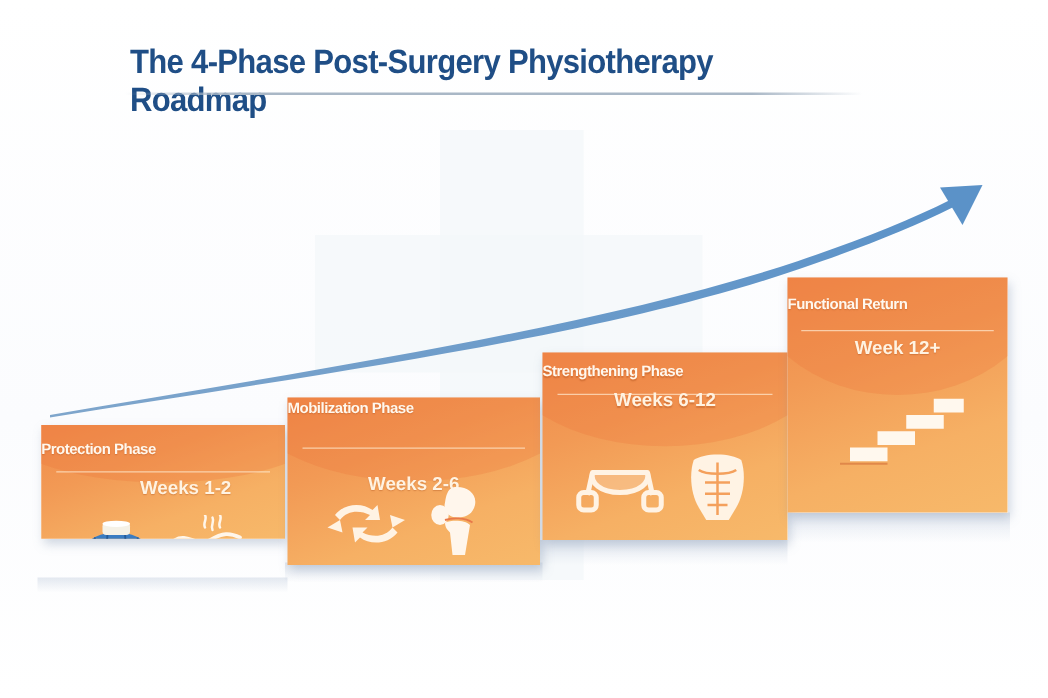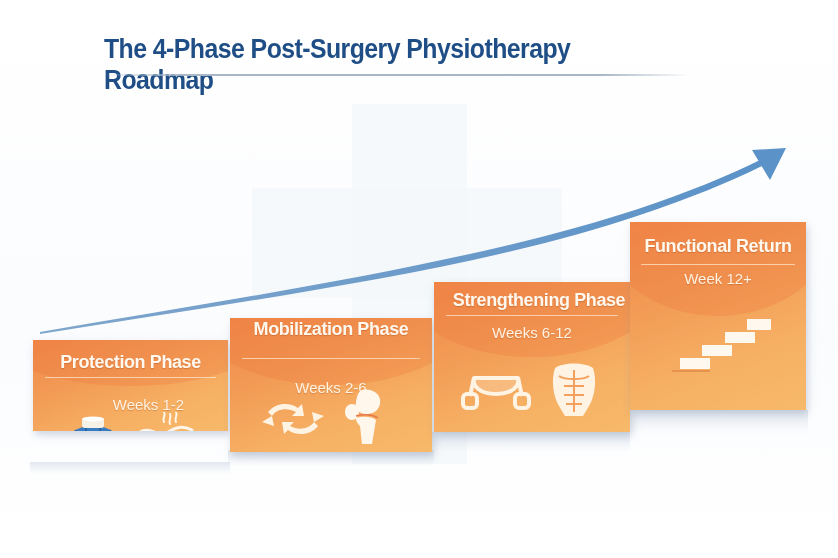--- a/index.html
+++ b/index.html
@@ -12,25 +12,25 @@
     font-family: "Liberation Sans", sans-serif; font-size: 27px; font-weight: bold;
     color: #1f4e86; letter-spacing: -0.6px; transform: scaleX(0.92); transform-origin: left center; }
   .title-rule { position: absolute; left: 100px; top: 74px; width: 590px; height: 2px;
     background: linear-gradient(90deg, rgba(150,170,190,0) 0%, #a9b7c6 15%, #a9b7c6 85%, rgba(150,170,190,0) 100%); }
   .arrow { position: absolute; left: 0; top: 0; }
   .phase { position: absolute;
     background: linear-gradient(160deg, #f08a4a 0%, #f29a55 35%, #f6b064 70%, #f7b96a 100%);
     box-shadow: 2px 4px 8px rgba(120,140,170,0.35); overflow: hidden; }
   .phase::before { content: ""; position: absolute; left: -20%; top: -60%; width: 140%; height: 110%;
     border-radius: 50%; background: rgba(235,110,55,0.25); }
-  .phase-title { position: absolute; left: 0; right: 0; text-align: center; color: #fff8ee;
-    font-weight: bold; font-size: 18px; letter-spacing: -0.4px; text-shadow: 0 1px 1px rgba(160,70,20,0.35); }
+  .phase-title { position: absolute; left: 0; right: 0; color: #fff8ee;
+    font-weight: bold; font-size: 12px; letter-spacing: -0.4px; text-shadow: 0 1px 1px rgba(160,70,20,0.35); }
   .phase-rule { position: absolute; left: 6%; right: 6%; height: 1px; background: rgba(255,235,210,0.7); }
   .phase-weeks { position: absolute; left: 0; right: 0; text-align: center; color: #fff3e2;
-    font-weight: normal; font-size: 15px; text-shadow: 0 1px 1px rgba(160,70,20,0.35); }
+    font-weight: bold; font-size: 15px; text-shadow: 0 1px 1px rgba(160,70,20,0.35); }
   .icon { position: absolute; }
   .floor-shadow { position: absolute; background: linear-gradient(180deg, rgba(200,210,225,0.5), rgba(255,255,255,0)); }
 </style>
 </head>
 <body>
 
 <div class="canvas">
 
   <div class="bg-cross" style="left:352px;top:104px;width:115px;height:360px;"></div>
   <div class="bg-cross" style="left:252px;top:188px;width:310px;height:110px;"></div>
@@ -50,21 +50,21 @@
   </svg>
 
   <div class="floor-shadow" style="left:30px;top:462px;width:200px;height:12px;"></div>
   <div class="floor-shadow" style="left:228px;top:450px;width:206px;height:16px;"></div>
   <div class="floor-shadow" style="left:432px;top:432px;width:198px;height:20px;"></div>
   <div class="floor-shadow" style="left:630px;top:410px;width:178px;height:24px;"></div>
 
   <div class="phase" style="left:33px;top:340px;width:195px;height:91px;">
     <div class="phase-title" style="top:12px;">Protection Phase</div>
     <div class="phase-rule" style="top:37px;"></div>
-    <div class="phase-weeks" style="top:56px;padding-left:36px;">Weeks 1-2</div>
+    <div class="phase-weeks" style="top:42px;padding-left:36px;">Weeks 1-2</div>
     <svg class="icon" style="left:25px;top:76px;" width="70" height="42" viewBox="0 0 70 42">
       <ellipse cx="35" cy="28" rx="33" ry="13" fill="#2f6fb5"></ellipse>
       <path d="M6,28 C10,14 24,10 35,10 C46,10 60,14 64,28 Z" fill="#3a7cc2"></path>
       <path d="M18,14 L14,36 M28,11 L26,40 M42,11 L44,40 M52,14 L56,36" stroke="#245a98" stroke-width="1.5" fill="none"></path>
       <rect x="24" y="2" width="22" height="10" rx="3" fill="#f5f1e6"></rect>
       <ellipse cx="35" cy="3" rx="11" ry="2.5" fill="#ffffff"></ellipse>
     </svg>
     <svg class="icon" style="left:103px;top:72px;" width="60" height="48" viewBox="0 0 60 48">
       <g stroke="#fff6ea" stroke-width="3" fill="none" stroke-linecap="round">
         <path d="M4,20 C14,14 22,26 32,20 S48,14 56,18"></path>
@@ -93,23 +93,23 @@
       <g fill="#fff6ec">
         <path d="M20,2 C30,0 40,6 38,16 C36,24 30,26 24,26 C18,26 12,22 14,14 C15,8 16,4 20,2 Z"></path>
         <ellipse cx="10" cy="24" rx="7" ry="8"></ellipse>
         <path d="M14,30 C20,28 30,28 34,32 L30,56 L20,56 L18,38 C16,36 14,34 14,30 Z"></path>
       </g>
       <path d="M14,28 C20,26 30,26 36,30" stroke="#e8784a" stroke-width="1.5" fill="none"></path>
     </svg>
   </div>
 
   <div class="phase" style="left:434px;top:282px;width:196px;height:150px;">
-    <div class="phase-title" style="top:8px;padding-left:14px;">Strengthening Phase</div>
+    <div class="phase-title" style="top:8px;">Strengthening Phase</div>
     <div class="phase-rule" style="top:33px;"></div>
-    <div class="phase-weeks" style="top:42px;">Weeks 6-12</div>
+    <div class="phase-weeks" style="top:30px;">Weeks 6-12</div>
     <svg class="icon" style="left:26px;top:90px;" width="72" height="40" viewBox="0 0 72 40">
       <g fill="none" stroke="#fff3e4" stroke-width="4" stroke-linejoin="round">
         <path d="M14,6 L58,6 C60,14 52,22 36,22 C20,22 12,14 14,6 Z" fill="#fff3e4" fill-opacity="0.25"></path>
         <path d="M14,6 L10,24"></path>
         <path d="M58,6 L62,24"></path>
         <rect x="3" y="22" width="14" height="14" rx="4"></rect>
         <rect x="55" y="22" width="14" height="14" rx="4"></rect>
       </g>
     </svg>
     <svg class="icon" style="left:115px;top:80px;" width="50" height="56" viewBox="0 0 50 56">

